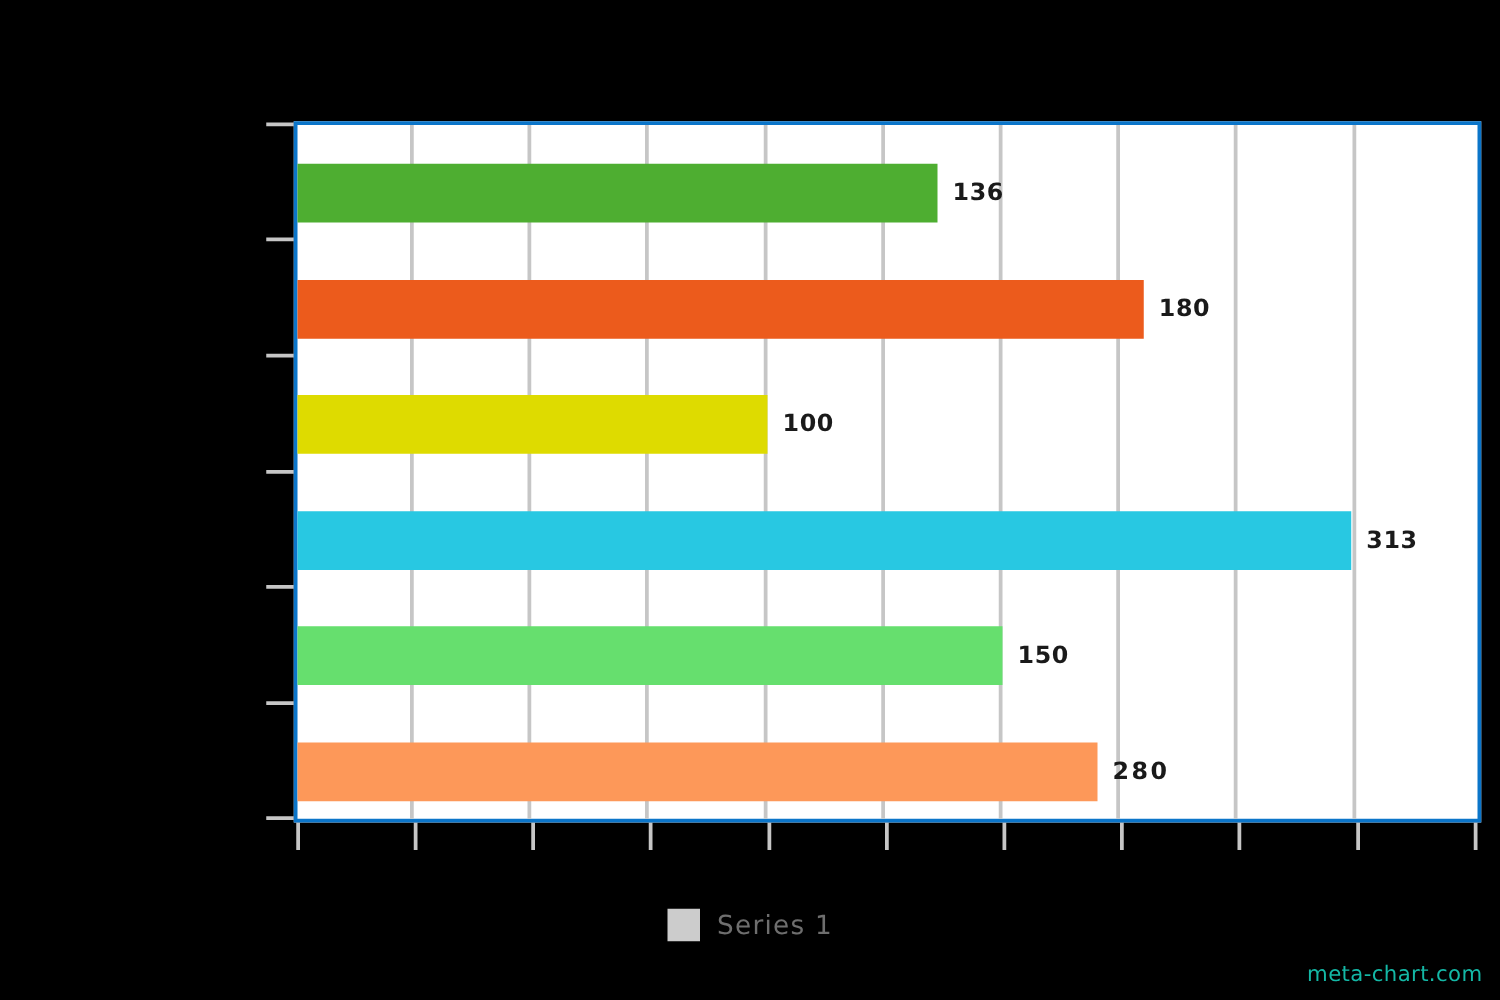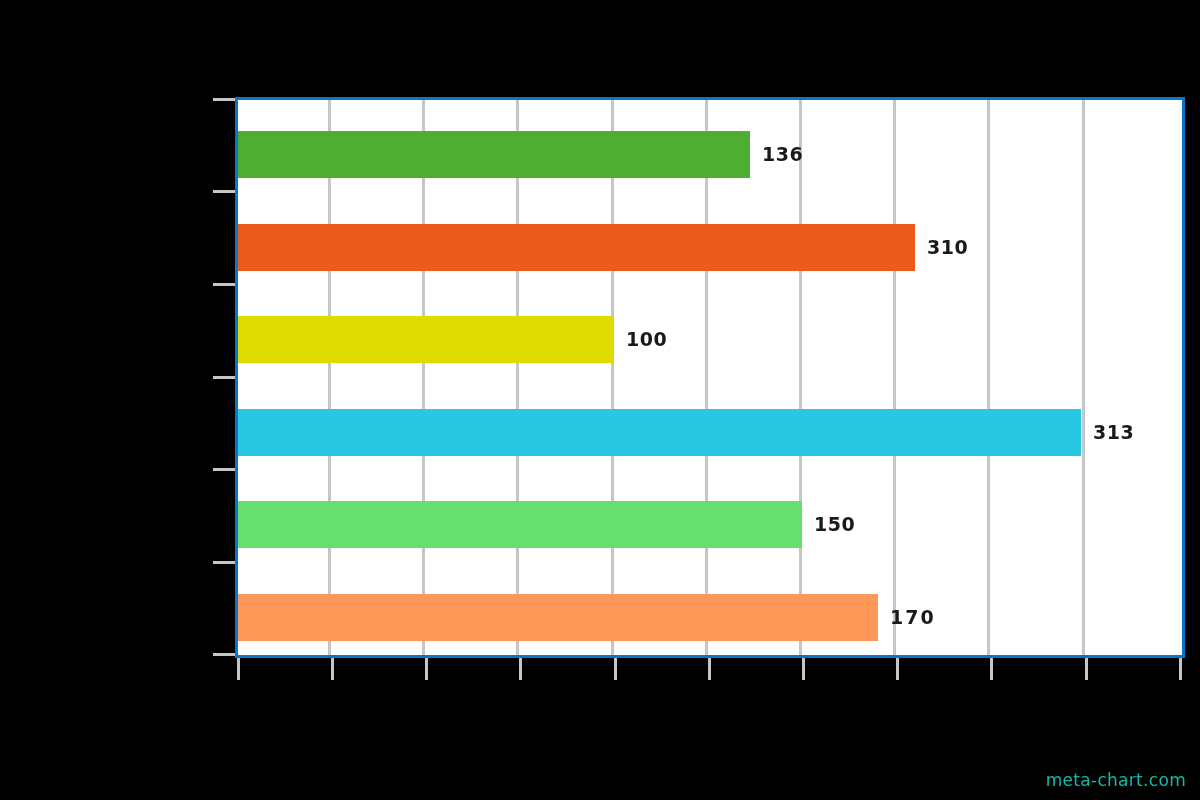--- a/index.html
+++ b/index.html
@@ -147,42 +147,48 @@
       <div class="gridline" style="left:749px;"></div>
       <div class="gridline" style="left:844px;"></div>
 
       <div class="bar-row" style="top:31px;">
         <div class="bar" style="width:512px;background:#4eae31;"></div>
         <div class="bar-label" style="left:524px;">136</div>
       </div>
 
       <div class="bar-row" style="top:124px;">
         <div class="bar" style="width:677px;background:#ec5b1c;"></div>
-        <div class="bar-label" style="left:689px;">310</div>
+        <div class="bar-label" style="left:689px;">180</div>
       </div>
 
       <div class="bar-row" style="top:216px;">
         <div class="bar" style="width:376px;background:#dedb00;"></div>
         <div class="bar-label" style="left:388px;">100</div>
       </div>
 
       <div class="bar-row" style="top:309px;">
         <div class="bar" style="width:843px;background:#28c8e2;"></div>
         <div class="bar-label" style="left:855px;">313</div>
       </div>
 
       <div class="bar-row" style="top:401px;">
         <div class="bar" style="width:564px;background:#66df6e;"></div>
         <div class="bar-label" style="left:576px;">150</div>
       </div>
 
       <div class="bar-row" style="top:494px;">
         <div class="bar" style="width:640px;background:#fd9859;"></div>
-        <div class="bar-label" style="left:652px;letter-spacing:2px;">170</div>
+        <div class="bar-label" style="left:652px;letter-spacing:2px;">280</div>
       </div>
 
     </div>
   </div>
 
+  <div class="legend">
+    <div class="legend-item">
+      <span class="legend-swatch"></span>
+      <span class="legend-label">Series 1</span>
+    </div>
+  </div>
 
   <div class="watermark">meta-chart.com</div>
 
 </div>
 
 </body></html>

